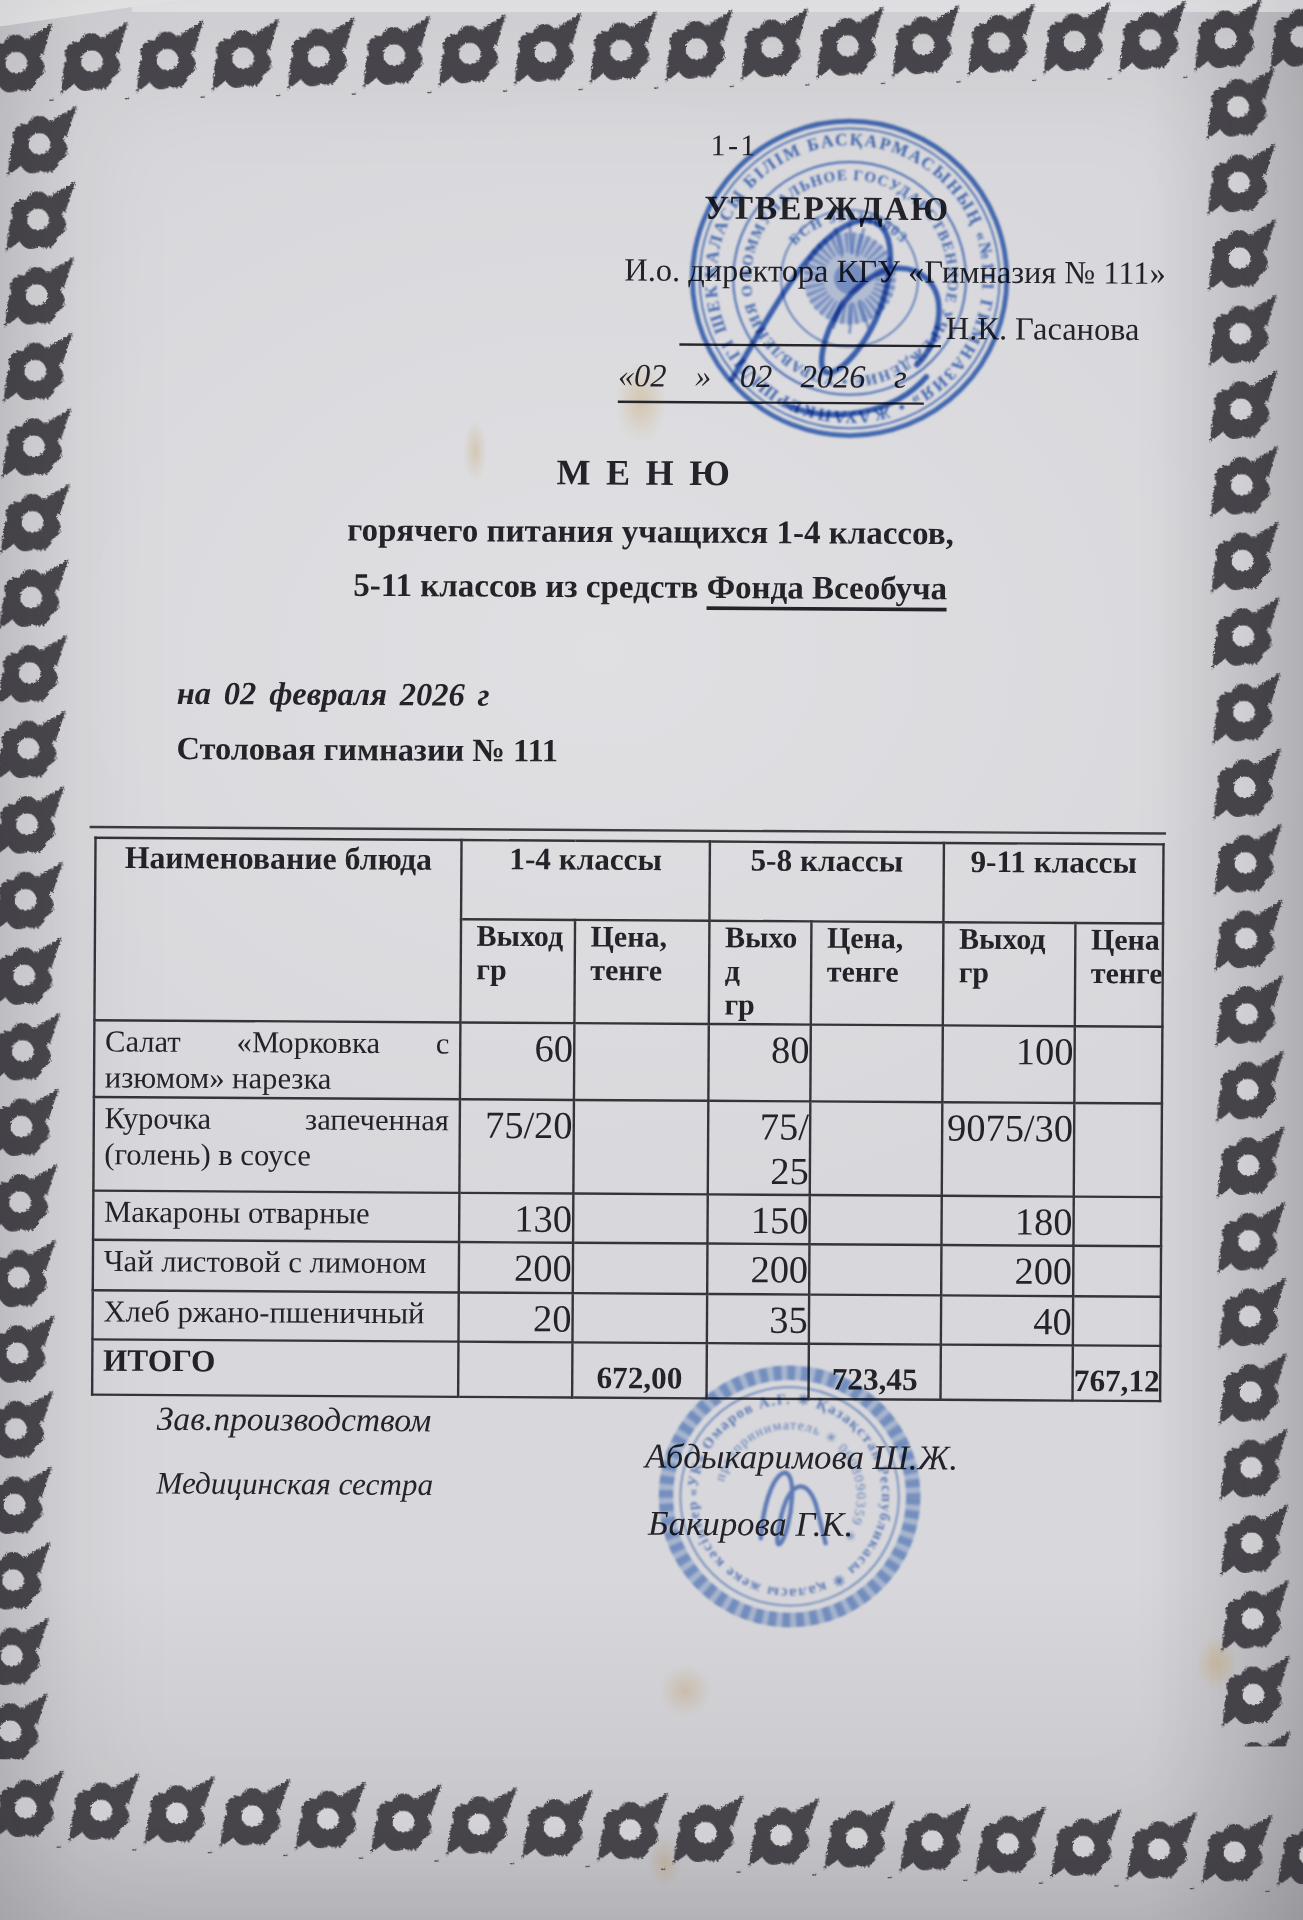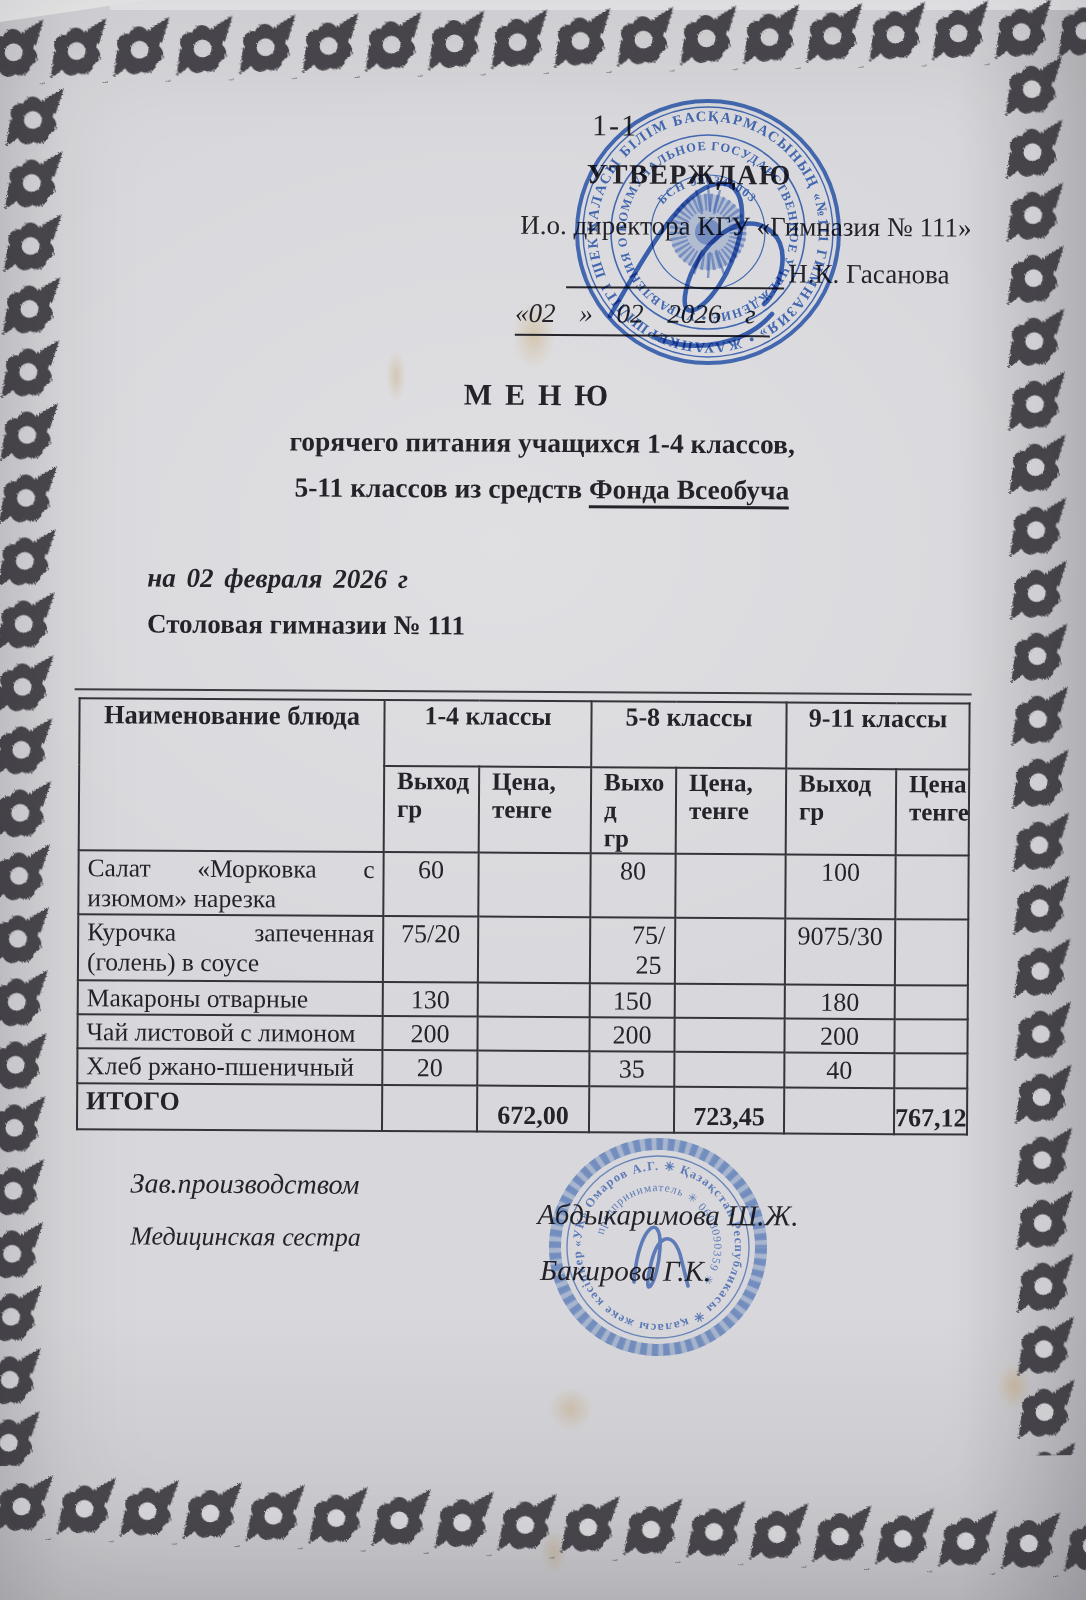--- a/index.html
+++ b/index.html
@@ -30,21 +30,21 @@
 
   .orn { position:absolute; z-index:2; }
   .orn-top    { left:-16px; top:8px;    transform:rotate(-1.15deg); }
   .orn-bottom { left:-8px;  top:1472px; transform:rotate(2.1deg); transform-origin:left center; }
   .orn-left   { left:4px;   top:86px;   transform:rotate(1.05deg); transform-origin:top left; }
   .orn-right  { left:1002px;top:56px;   transform:rotate(-0.55deg); transform-origin:top left; }
 
   .content { position:absolute; inset:0; z-index:3; transform:rotate(0.35deg); }
   .abs { position:absolute; }
 
-  .code { left:588px; top:108px; font-size:30px; letter-spacing:2px; }
+  .code { left:588px; top:108px; font-size:25px; letter-spacing:2px; }
   .approve { left:583px; top:158px; font-size:28px; font-weight:bold; letter-spacing:1.5px; }
   .director { left:410px; top:210px; width:558px; text-align:right; font-size:27px; }
   .sig-row { left:563px; top:252px; width:420px; font-size:27px; display:flex; align-items:flex-end; }
   .sig-underline { display:inline-block; width:218px; height:36px; border-bottom:2.4px solid #26262c; }
   .sig-name { margin-left:4px; }
   .date-row { left:512px; top:298px; font-size:27px; font-style:italic; border-bottom:2.6px solid #26262c;
               padding:0 14px 5px 0; word-spacing:17px; }
 
   .menu-title { left:300px; top:378px; width:480px; text-align:center; font-size:30px; font-weight:bold; letter-spacing:13px; }
   .title-line1 { left:166px; top:427px; width:748px; text-align:center; font-size:27.5px; font-weight:bold; }
@@ -55,21 +55,21 @@
 
   .menu-table-wrap { left:78px; top:700px; width:890px; }
   .table-topline { position:absolute; left:-4px; top:-9px; width:897px; border-top:2px solid #3c3c42; }
   table.menu { border-collapse:collapse; table-layout:fixed; width:890px; }
   table.menu th, table.menu td { border:2px solid #34343a; vertical-align:top; overflow:hidden; }
   table.menu { border:2.6px solid #2e2e34; }
   th.group { font-size:26px; font-weight:bold; text-align:center; height:66px; vertical-align:middle; }
   th.dishhead { font-size:26.5px; font-weight:bold; text-align:center; vertical-align:middle; padding:0 14px; }
   th.sub { font-size:25px; font-weight:bold; text-align:left; padding:0 6px 0 12px; height:84px;margin-top:31px; }
   td.dish { font-size:25.5px; text-align:justify; padding:2px 8px 0 8px; line-height:1.18; }
-  td.num { font-size:26px; text-align:center; padding-top:2px; line-height:1.16;border-radius:13px; }
+  td.num { font-size:32px; text-align:right; padding-top:2px; line-height:1.16; }
   tr.r1 td { height:64px; } tr.r2 td { height:66px; }
   tr.r3 td { height:31px; } tr.r4 td { height:31px; } tr.r5 td { height:31px; }
   tr.total td { height:44px; }
   td.total-label { font-size:26px; font-weight:bold; padding:2px 8px; }
   td.total-num { font-size:26px; font-weight:bold; text-align:center; padding-top:14px; }
   .preline { white-space:pre-line;padding-left:32px; }
 
   .role1 { left:133px; top:1170px; font-size:28px; font-style:italic; }
   .role2 { left:133px; top:1224px; font-size:26px; font-style:italic; }
   .sname1 { left:540px; top:1198px; font-size:29px; font-style:italic; }

